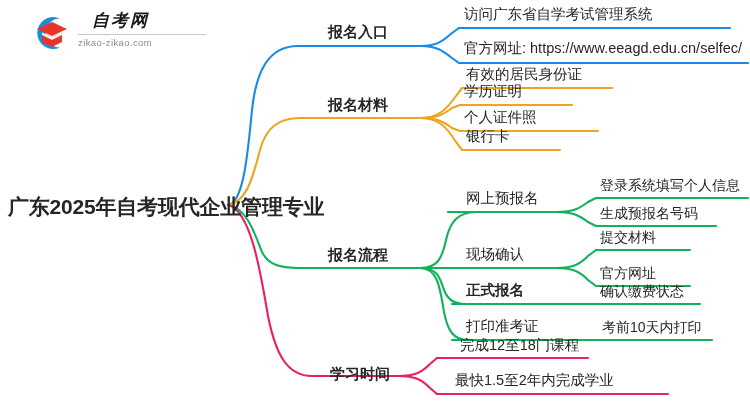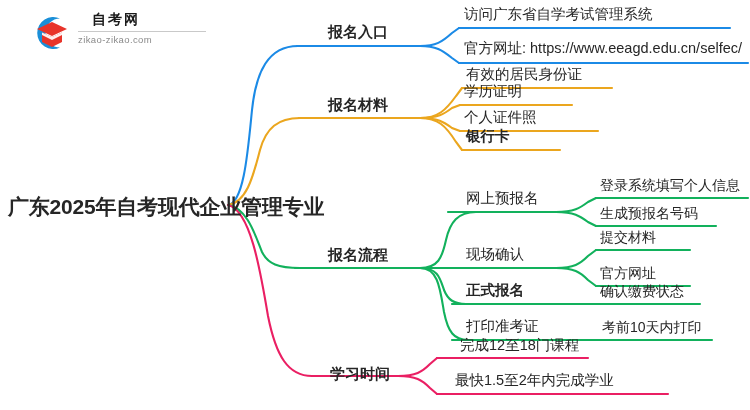--- a/index.html
+++ b/index.html
@@ -68,26 +68,27 @@
     height: 44px;
   }
   #logo-text {
     position: absolute;
     left: 48px;
     top: 1px;
     width: 128px;
     height: 42px;
   }
   #logo-title {
-    font-size: 14px;
+    font-size: 17px;
     font-weight: 700;
     color: #1a1a1a;
     letter-spacing: 2px;
     line-height: 1;
     padding-left: 14px;
+    font-style: italic;
   }
   #logo-rule {
     margin-top: 5px;
     width: 128px;
     height: 1px;
     background: #c9c9c9;
   }
   #logo-sub {
     margin-top: 3px;
     font-size: 9.5px;
@@ -182,21 +183,21 @@
   <div class="node root" style="left:8px; top:196px;">广东2025年自考现代企业管理专业</div>
 
   <div class="node lvl1" style="left:328px; top:24px;">报名入口</div>
   <div class="node lvl2" style="left:464px; top:7px;">访问广东省自学考试管理系统</div>
   <div class="node lvl2" style="left:464px; top:41px;">官方网址: https://www.eeagd.edu.cn/selfec/</div>
 
   <div class="node lvl1" style="left:328px; top:97px;">报名材料</div>
   <div class="node lvl2" style="left:466px; top:67px;">有效的居民身份证</div>
   <div class="node lvl2" style="left:464px; top:84px;">学历证明</div>
   <div class="node lvl2" style="left:464px; top:110px;">个人证件照</div>
-  <div class="node lvl2" style="left:466px; top:129px;font-weight:bold;">银行卡</div>
+  <div class="node lvl2" style="left:466px; top:129px;">银行卡</div>
 
   <div class="node lvl1" style="left:328px; top:247px;">报名流程</div>
 
   <div class="node lvl2" style="left:466px; top:191px;">网上预报名</div>
   <div class="node lvl3" style="left:600px; top:178px;">登录系统填写个人信息</div>
   <div class="node lvl3" style="left:600px; top:206px;">生成预报名号码</div>
 
   <div class="node lvl2" style="left:466px; top:247px;">现场确认</div>
   <div class="node lvl3" style="left:600px; top:230px;">提交材料</div>
   <div class="node lvl3" style="left:600px; top:266px;">官方网址</div>

